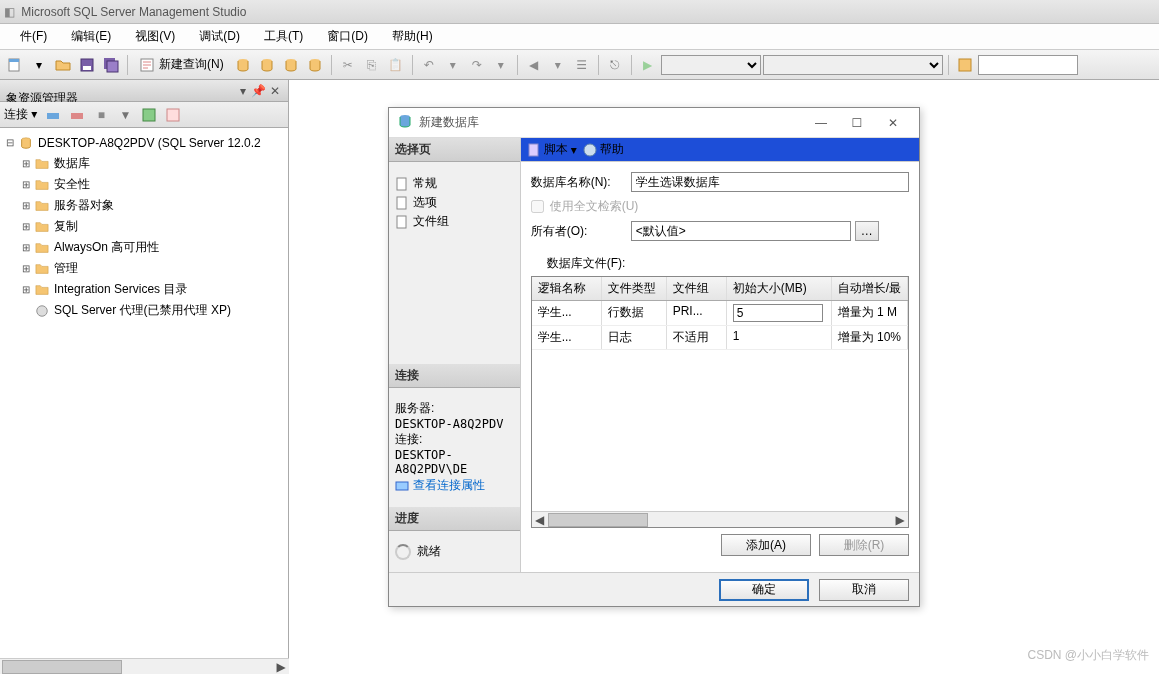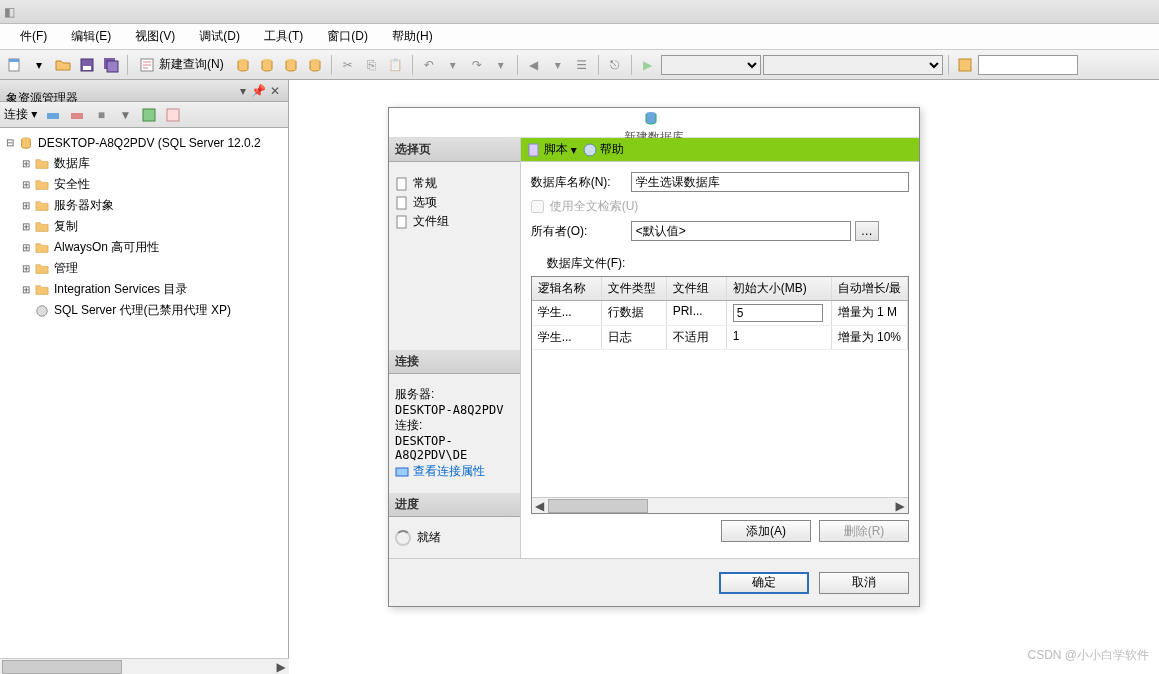--- a/index.html
+++ b/index.html
@@ -31,36 +31,36 @@
     .tree { flex: 1; padding: 4px 2px; overflow: auto; }
     .tree-node { display: flex; align-items: center; height: 21px; padding-left: 4px; }
     .tree-node .toggle { width: 12px; color: #555; font-size: 10px; }
     .tree-node .folder { width: 16px; height: 14px; display: inline-block; margin-right: 4px; }
     .tree-node.child { padding-left: 20px; }
     .folder-icon { fill: #f5c572; stroke: #c08a2a; stroke-width: 0.5; }
     
     .content-area { flex: 1; background: #fff; position: relative; }
     
     .dialog { position: absolute; left: 388px; top: 27px; width: 532px; height: 500px; background: #f0f0f0; border: 1px solid #888; box-shadow: 2px 2px 8px rgba(0,0,0,0.2); display: flex; flex-direction: column; }
-    .dlg-title { height: 30px; background: #fff; display: flex; align-items: center; padding: 2px 8px; border-bottom: 1px solid #ddd; flex-direction: column; }
+    .dlg-title { height: 30px; background: #fff; display: flex; align-items: center; padding: 2px 8px; border-bottom: 1px solid #ddd; }
     .dlg-title .dlg-icon { margin-right: 6px; }
     .dlg-title .dlg-text { flex: 1; color: #555; }
     .dlg-title .win-btn { width: 36px; height: 28px; display: inline-flex; align-items: center; justify-content: center; color: #555; }
     
     .dlg-body { flex: 1; display: flex; }
     .dlg-left { width: 139px; background: #f0f0f0; border-right: 1px solid #ccc; display: flex; flex-direction: column; }
     .left-section-hdr { background: linear-gradient(#e0e0e0, #cfcfcf); border-bottom: 1px solid #aaa; padding: 3px 6px; font-weight: bold; color: #333; }
     .left-section-body { padding: 12px 6px; }
     .left-item { display: flex; align-items: center; padding: 1px 0; gap: 4px; }
     .left-item .li-icon { width: 14px; height: 14px; }
     .left-section-body a { color: #0066cc; }
     .progress-spinner { display: inline-block; width: 16px; height: 16px; border: 2px solid #ccc; border-top-color: #888; border-radius: 50%; margin-right: 6px; }
     
     .dlg-right { flex: 1; background: #fff; display: flex; flex-direction: column; }
-    .right-toolbar { height: 24px; border-bottom: 1px solid #ccc; background: #84cc16; display: flex; align-items: center; padding: 0 6px; gap: 6px; }
+    .right-toolbar { height: 24px; border-bottom: 1px solid #ccc; background: #1d4ed8; display: flex; align-items: center; padding: 0 6px; gap: 6px; }
     .right-toolbar .rt-item { display: inline-flex; align-items: center; gap: 3px; }
     .right-content { flex: 1; padding: 10px; display: flex; flex-direction: column; }
     .form-row { display: flex; align-items: center; margin-bottom: 6px; }
     .form-row .lbl { width: 100px; }
     .form-row input[type=text] { flex: 1; border: 1px solid #888; padding: 2px 4px; height: 20px; }
     .form-row .owner-input { max-width: 220px; }
     .form-row .browse-btn { width: 24px; height: 20px; margin-left: 4px; background: linear-gradient(#f5f5f5,#e0e0e0); border: 1px solid #999; }
     .form-row.disabled { color: #aaa; }
     .form-row input[type=checkbox] { margin-right: 6px; }
     
@@ -75,33 +75,34 @@
     .scrollbar-h { height: 16px; background: #f0f0f0; border-top: 1px solid #ccc; display: flex; align-items: center; }
     .scrollbar-h .sb-btn { width: 16px; text-align: center; color: #555; }
     .scrollbar-h .sb-track { flex: 1; position: relative; height: 14px; }
     .scrollbar-h .sb-thumb { position: absolute; left: 0; width: 100px; height: 14px; background: #cdcdcd; border: 1px solid #aaa; }
     
     .btn-row { display: flex; justify-content: flex-end; padding: 6px 0; gap: 8px; }
     .dlg-btn { min-width: 90px; height: 22px; background: linear-gradient(#fdfdfd,#e6e6e6); border: 1px solid #888; }
     .dlg-btn:disabled { color: #999; }
     .dlg-btn.primary { border: 2px solid #2b6fbb; }
     
-    .dlg-footer { height: 48px; background: #f0f0f0; border-top: 1px solid #ccc; display: flex; justify-content: flex-end; align-items: center; padding: 0 10px; gap: 10px; }
+    .dlg-footer { height: 34px; background: #f0f0f0; border-top: 1px solid #ccc; display: flex; justify-content: flex-end; align-items: center; padding: 0 10px; gap: 10px; }
     
     .bottom-scroll { position: absolute; bottom: 0; left: 0; width: 289px; height: 16px; background: #f0f0f0; border-top: 1px solid #ccc; display: flex; align-items: center; }
     .bottom-scroll .bs-thumb { width: 120px; height: 14px; background: #cdcdcd; border: 1px solid #aaa; margin-left: 2px; }
     .bottom-scroll .bs-btn { width: 16px; text-align: center; color: #555; margin-left: auto; }
     
     .watermark { position: absolute; right: 10px; bottom: 10px; color: #bbb; font-size: 12px; }
   </style>
 </head>
 <body>
 
 <div class="title-bar">
   <span class="app-icon">◧</span>
+  <span>Microsoft SQL Server Management Studio</span>
 </div>
 
 <div class="menu-bar">
   <span>件(F)</span>
   <span>编辑(E)</span>
   <span>视图(V)</span>
   <span>调试(D)</span>
   <span>工具(T)</span>
   <span>窗口(D)</span>
   <span>帮助(H)</span>

